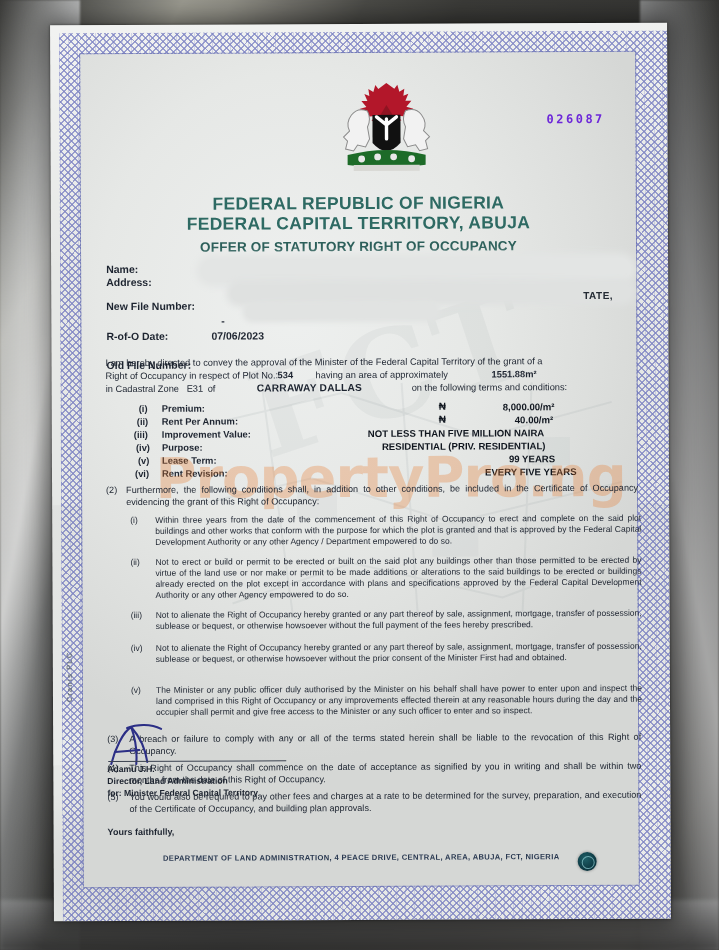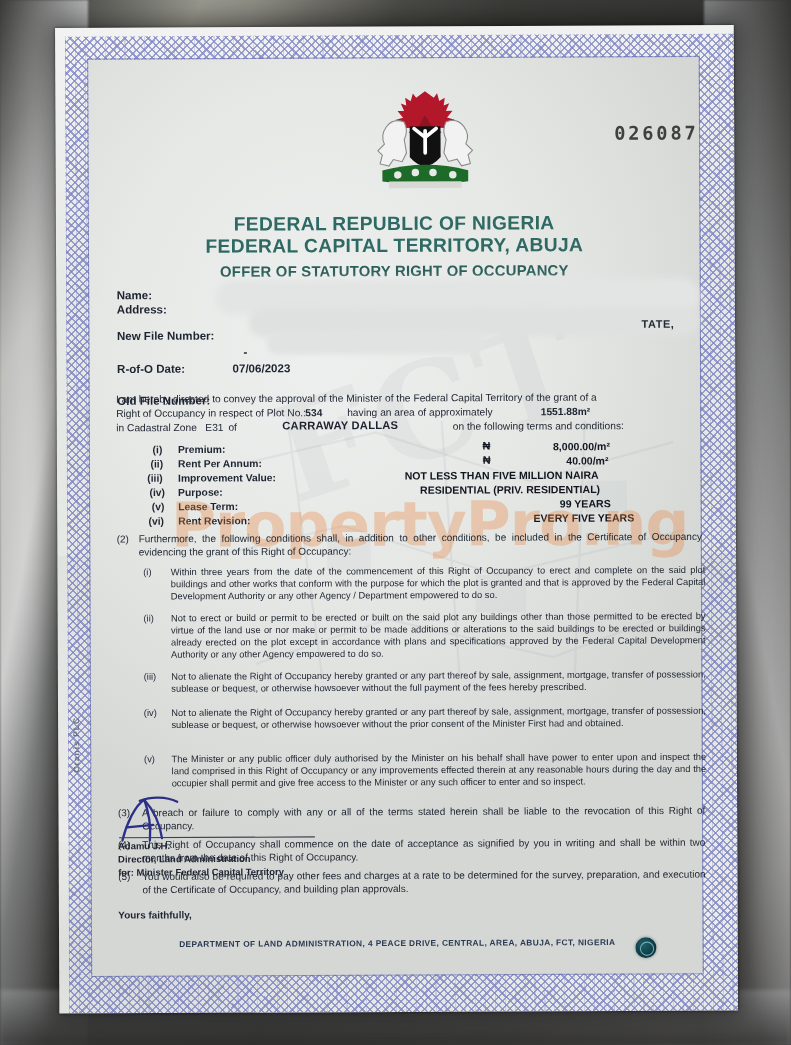--- a/index.html
+++ b/index.html
@@ -87,21 +87,21 @@
   }
 
   
   #content{position:absolute;left:30px;top:29px;width:555px;height:833px;}
 
   #coat{position:absolute;left:251px;top:22px;width:110px;height:98px;}
 
   #docnum{
     position:absolute;left:466px;top:60px;
     font-family:"DejaVu Sans Mono", monospace;
-    font-size:17px;letter-spacing:2.5px;color:#404040;font-weight:600;margin-left:12px;
+    font-size:12px;letter-spacing:2.5px;color:#6d28d9;font-weight:600;
   }
 
   .hdr{
     text-align:center;color:#2e6a63;font-weight:700;
     font-family:"Liberation Sans", sans-serif;
   }
   #h1{position:absolute;left:0;top:140px;width:555px;font-size:17.5px;letter-spacing:.3px;}
   #h2{position:absolute;left:0;top:160px;width:555px;font-size:17.5px;letter-spacing:.3px;}
   #h3{position:absolute;left:0;top:186px;width:555px;font-size:13.5px;letter-spacing:.2px;color:#2c5f5a;}
 

